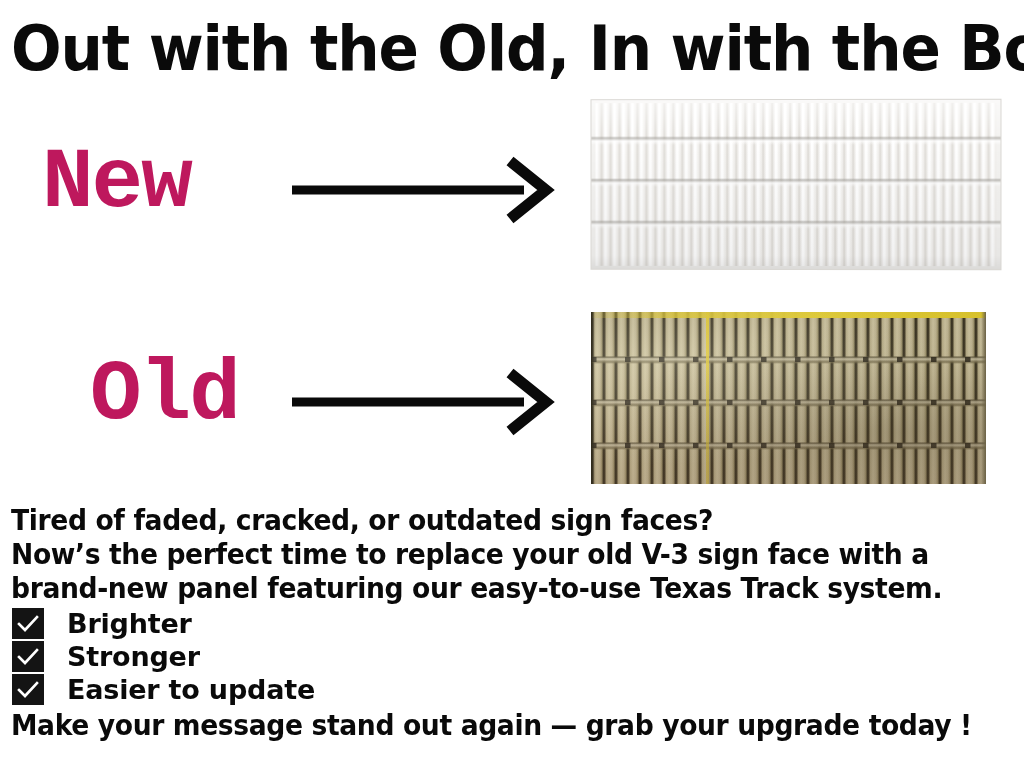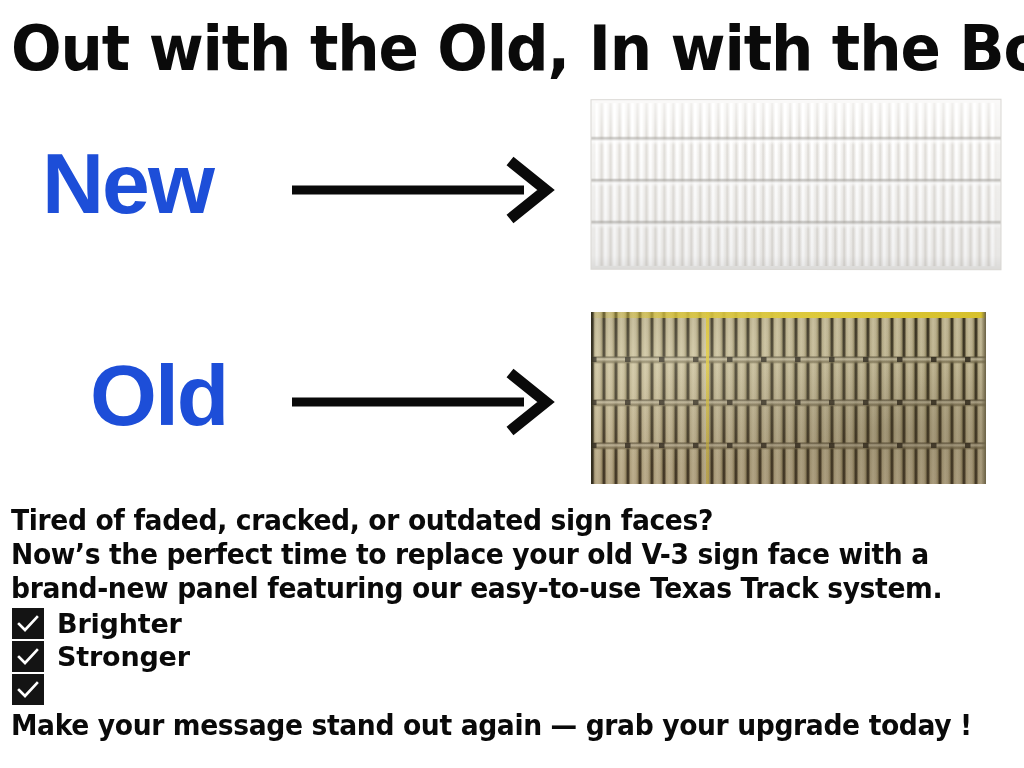--- a/index.html
+++ b/index.html
@@ -33,26 +33,26 @@
     letter-spacing: -1.2px;
     white-space: nowrap;
     transform: scaleX(0.945);
     transform-origin: left top;
     color: #0a0a0a;
   }
 
   
   .row-label {
     position: absolute;
-    font-family: Liberation Sans, sans-serif;
+    font-family: Liberation Mono, monospace;
     font-weight: bold;
     font-size: 86px;
     line-height: 86px;
     letter-spacing: -2px;
-    color: #1d4ed8;
+    color: #be185d;
     white-space: nowrap;
   }
   .row-label.new { left: 42px; top: 140px; }
   .row-label.old { left: 42px; top: 352px; margin-left: 48px; }
 
   .arrow {
     position: absolute;
     pointer-events: none;
   }
   .arrow.new { left: 292px; top: 155px; }
@@ -231,21 +231,21 @@
     transform-origin: left top;
     color: #0a0a0a;
   }
 
   
   .check-item {
     position: absolute;
     left: 12px;
     display: flex;
     align-items: center;
-    gap: 13px;
+    gap: 23px;
   }
   .check-item.i0 { top: 608px; }
   .check-item.i1 { top: 641px; }
   .check-item.i2 { top: 674px; }
   .checkbox {
     width: 32px;
     height: 31px;
     background: #141414;
     display: flex;
     align-items: center;
@@ -328,17 +328,18 @@
     </span>
     <span class="check-label">Stronger</span>
   </div>
 
   <div class="check-item i2">
     <span class="checkbox">
       <svg width="22" height="18" viewBox="0 0 22 18" aria-hidden="true">
         <polyline points="2,9 8,15 20,2" fill="none" stroke="#ffffff" stroke-width="2.6" stroke-linecap="square" stroke-linejoin="miter"></polyline>
       </svg>
     </span>
+    <span class="check-label">Easier to update</span>
   </div>
 
   <div class="cta">Make your message stand out again — grab your upgrade today !</div>
 
 </div>
 
 </body></html>

